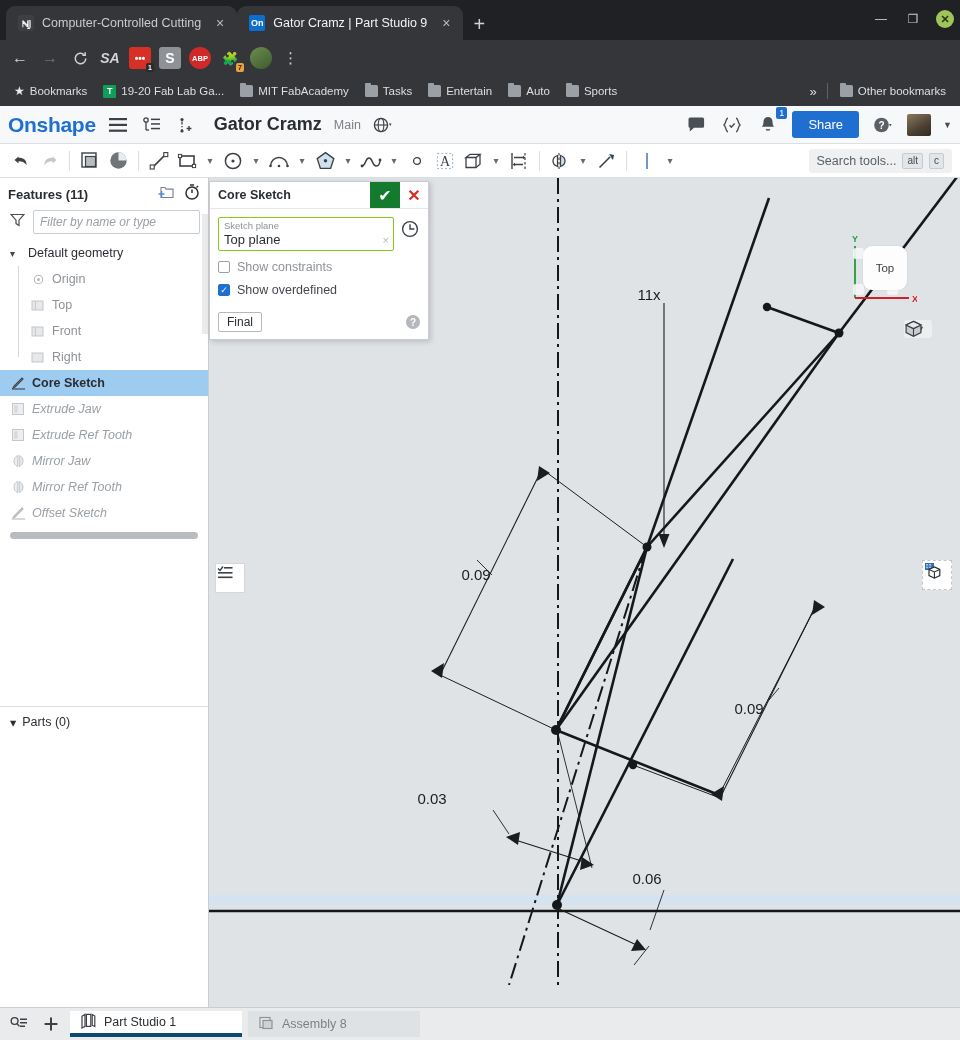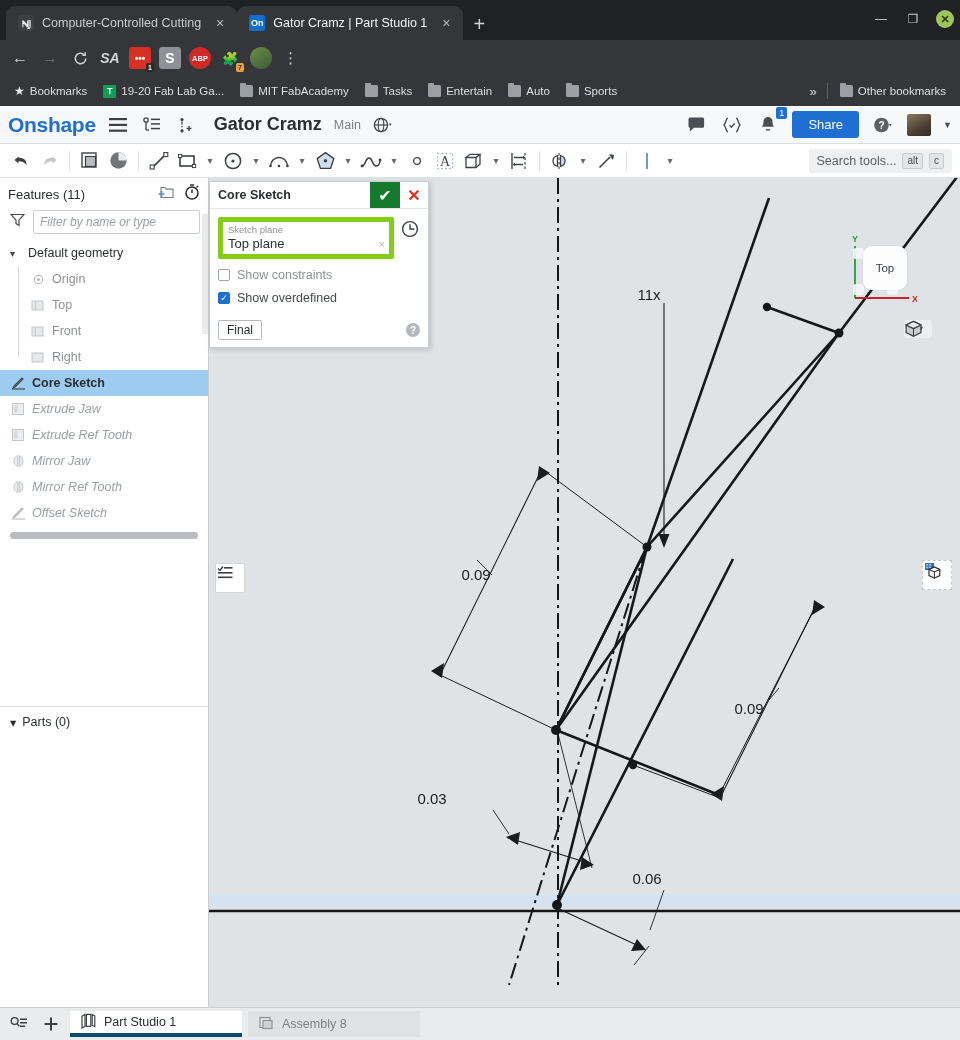--- a/index.html
+++ b/index.html
@@ -96,21 +96,21 @@
   .tb-chev { width: 16px; height: 26px; display: flex; align-items: center; justify-content: center; color: #66696e; font-size: 10px; }
   .tb-sep { width: 1px; height: 20px; background: #dcdfe2; margin: 0 5px; }
   .searchtools { margin-left: auto; display: flex; align-items: center; gap: 6px; background: #eef0f2; padding: 4px 8px; border-radius: 3px; color: #5a5f65; font-size: 12.5px; }
   .kbd { background: #e3e6e8; border: 1px solid #c7cbcf; border-radius: 2px; font-size: 10px; padding: 0 4px; color: #44484d; line-height: 14px; }
 
   .os-body { flex: 1; display: flex; min-height: 0; position: relative; }
 
   
   .ftree { width: 209px; flex: 0 0 209px; background: #fff; border-right: 1px solid #c9cdd1; display: flex; flex-direction: column; position: relative; }
   .ftree-head { height: 32px; display: flex; align-items: center; padding: 0 8px; gap: 6px; }
-  .ftree-title { font-size: 13px; font-weight: 400; color: #2a2e33; }
+  .ftree-title { font-size: 13px; font-weight: 700; color: #2a2e33; }
   .ftree-head-icons { margin-left: auto; display: flex; gap: 10px; align-items: center; }
   .filter-row { display: flex; align-items: center; gap: 8px; padding: 0 8px 6px 10px; }
   .filter-input { flex: 1; height: 24px; border: 1px solid #c9cdd1; border-radius: 2px; padding: 0 6px; color: #9aa0a6; font-size: 12px; font-style: italic; display: flex; align-items: center; }
   .tree-scroll { flex: 1; overflow: hidden; }
   .tnode { display: flex; align-items: center; gap: 6px; height: 26px; padding-left: 10px; font-size: 12.5px; color: #2a2e33; }
   .tnode .chev { width: 12px; color: #44484d; font-size: 10px; }
   .tnode.child { padding-left: 30px; position: relative; }
   .tnode.child::before { content:""; position:absolute; left: 18px; top: 0; bottom: 0; width: 1px; background: #d5d8db; }
   .tnode.child.last::before { bottom: 50%; }
   .tnode.sel { background: #9ecbf0; font-weight: 700; }
@@ -153,21 +153,21 @@
     z-index: 20;
   }
   .dlg-head { height: 27px; display: flex; align-items: center; padding-left: 8px; border-bottom: 1px solid #e4e6e8; }
   .dlg-title { font-size: 12.5px; font-weight: 700; color: #2a2e33; }
   .dlg-head-btns { margin-left: auto; display: flex; align-items: stretch; height: 100%; }
   .dlg-ok { width: 30px; background: #147a2e; display: flex; align-items: center; justify-content: center; color: #fff; font-size: 16px; }
   .dlg-cancel { width: 28px; display: flex; align-items: center; justify-content: center; color: #d93025; font-size: 16px; font-weight: bold; }
   .dlg-body { padding: 8px 8px 7px 8px; }
   .field-row { display: flex; align-items: flex-start; gap: 6px; }
   .field {
-    flex: 1; border: 5px solid #84cc16; border-radius: 2px; padding: 2px 4px 3px 5px;
+    flex: 1; border: 1px solid #84cc16; border-radius: 2px; padding: 2px 4px 3px 5px;
     position: relative;
   }
   .field-label { font-size: 9.5px; color: #8e9297; line-height: 12px; }
   .field-value { font-size: 13px; color: #2a2e33; padding-right: 14px; }
   .field-clear { position: absolute; right: 4px; bottom: 4px; color: #b4b8bc; font-size: 11px; }
   .hist-icon { width: 20px; height: 20px; display: flex; align-items: center; justify-content: center; color: #44484d; margin-top: 2px; }
   .cbrow { display: flex; align-items: center; gap: 7px; margin-top: 9px; }
   .cb { width: 12px; height: 12px; border: 1px solid #9aa0a6; border-radius: 2px; background: #fff; flex: 0 0 12px; }
   .cb.on { background: #1f6fd0; border-color: #1f6fd0; display: flex; align-items: center; justify-content: center; }
   .cb.on::after { content: "✓"; color: #fff; font-size: 9px; line-height: 1; }
@@ -185,21 +185,21 @@
 <div class="browser">
 
   <div class="tabstrip">
     <div class="btab inactive">
       <span class="favicon fav-fab">ℕ𝕁</span>
       <span class="tabtitle">Computer-Controlled Cutting</span>
       <span class="xclose">×</span>
     </div>
     <div class="btab active">
       <span class="favicon fav-on">On</span>
-      <span class="tabtitle">Gator Cramz | Part Studio 1</span>
+      <span class="tabtitle">Gator Cramz | Part Studio 9</span>
       <span class="xclose">×</span>
     </div>
     <div class="newtab">+</div>
     <div class="wincontrols">
       <span class="wc">—</span>
       <span class="wc">❐</span>
       <span class="wc closebtn">✕</span>
     </div>
   </div>
 

